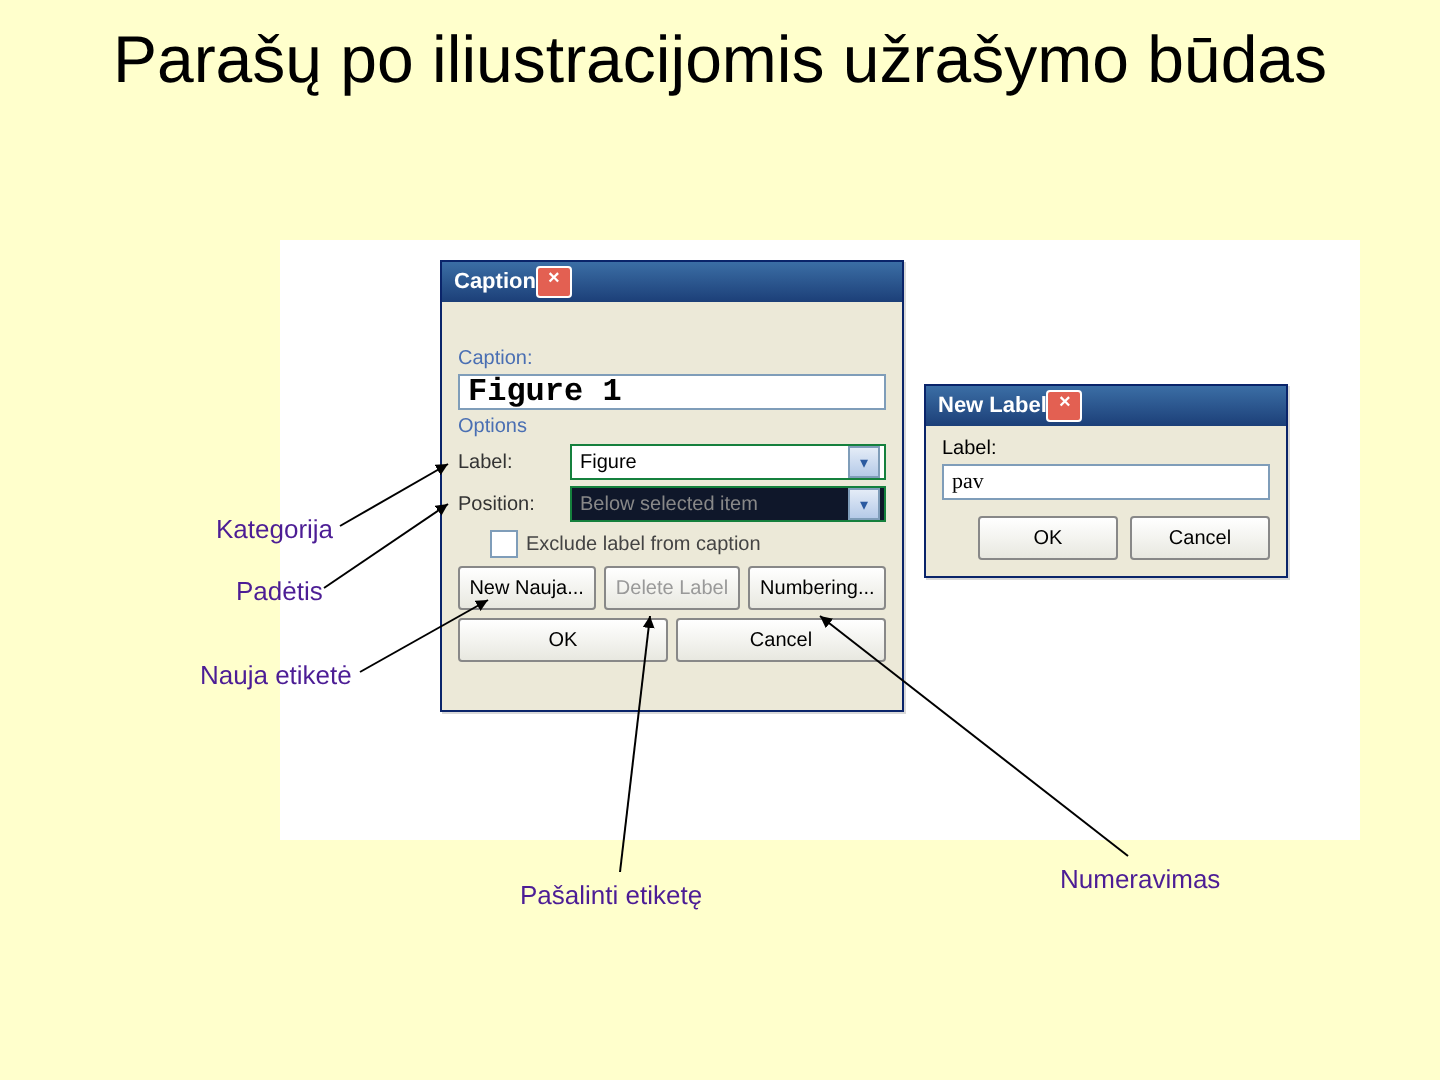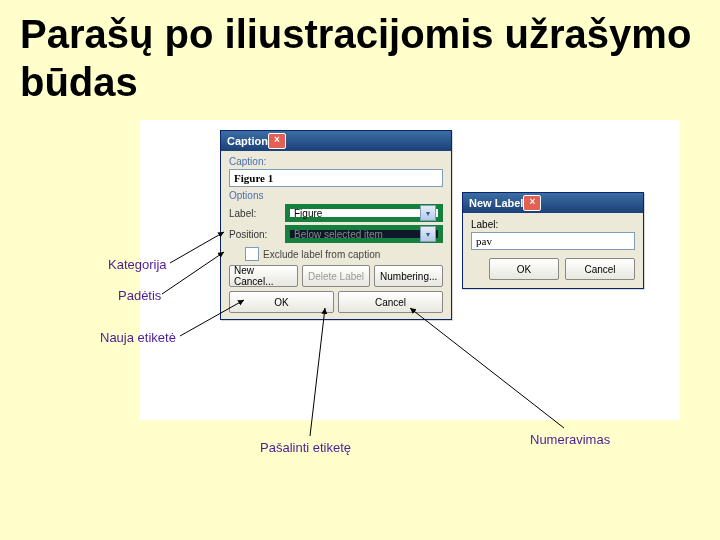--- a/index.html
+++ b/index.html
@@ -7,23 +7,24 @@
     width: 720px;
     height: 540px;
     background: #ffffcc;
     font-family: Tahoma, Arial, sans-serif;
     font-size: 11px;
     position: relative;
     overflow: hidden;
   }
   .slide-title {
     font-family: Arial, sans-serif;
-    font-size: 40px;
-    font-weight: 700;
+    font-size: 33px;
+    font-weight: 400;
     color: #000;
+    text-align: center;
     padding: 10px 20px 0 20px;
     line-height: 1.2;
   }
   .content-area {
     position: absolute;
     left: 140px;
     top: 120px;
     width: 540px;
     height: 300px;
     background: #fff;
@@ -56,52 +57,52 @@
     height: 14px;
     background: #e36052;
     border: 1px solid #fff;
     border-radius: 2px;
     color: #fff;
     font-size: 10px;
     line-height: 12px;
     text-align: center;
   }
   .dlg-body {
-    padding: 2px 8px;
+    padding: 20px 8px;
   }
   .sect-label {
     color: #4a6fb3;
     font-size: 10px;
     margin: 3px 0 2px 0;
   }
   .textfield {
     width: 100%;
     height: 18px;
     border: 1px solid #7f9db9;
     background: #fff;
-    font-family: Liberation Serif, serif;
-    font-size: 11px;
+    font-family: Liberation Mono, monospace;
+    font-size: 16px;
     padding: 1px 4px;
     box-sizing: border-box;
   }
   .row {
     display: flex;
     align-items: center;
     margin: 3px 0;
     gap: 6px;
   }
   .row-label {
     width: 50px;
     font-size: 10px;
     color: #333;
   }
   .combo {
     flex: 1;
     height: 18px;
-    border: 5px solid #15803d;
+    border: 1px solid #15803d;
     background: #fff;
     display: flex;
     align-items: center;
     justify-content: space-between;
     padding: 0 2px 0 4px;
     font-size: 10px;
     box-sizing: border-box;
   }
   .combo.disabled { background:#0f172a; color:#888; }
   .combo .arrow {
@@ -182,21 +183,21 @@
           <span class="arrow">▾</span>
         </div>
       </div>
 
       <div class="chk-row">
         <div class="chk"></div>
         <span>Exclude label from caption</span>
       </div>
 
       <div class="btn-row">
-        <div class="btn">New Cancel...</div>
+        <div class="btn">New Nauja...</div>
         <div class="btn disabled">Delete Label</div>
         <div class="btn">Numbering...</div>
       </div>
       <div class="btn-row">
         <div class="btn">OK</div>
         <div class="btn">Cancel</div>
       </div>
     </div>
   </div>
 

